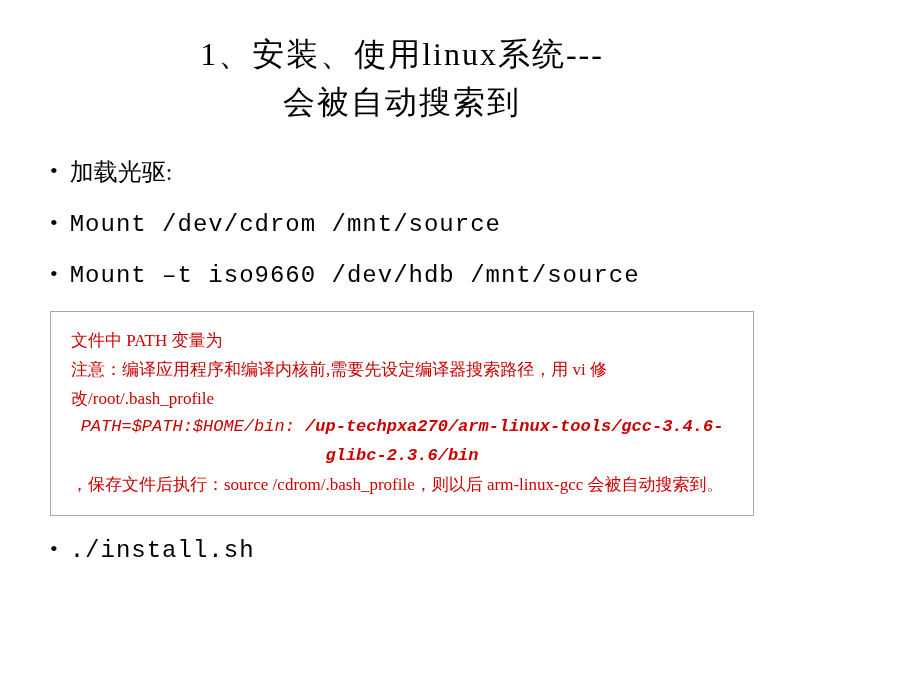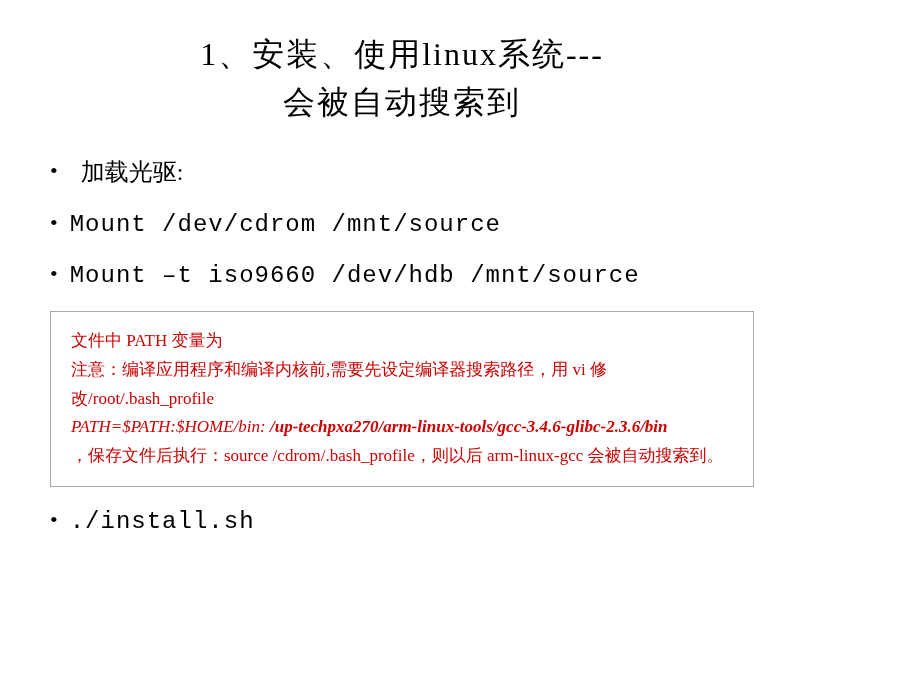--- a/index.html
+++ b/index.html
@@ -62,43 +62,43 @@
       font-family: "Courier New", "SimSun", monospace;
       font-size: 24px;
       letter-spacing: 1px;
       line-height: 1.4;
     }
 
     .bullet-content-chinese {
       font-family: "SimSun", "STSong", serif;
       font-size: 24px;
       line-height: 1.4;
-      margin-left: 11px;
     }
 
     .notice-box {
       border: 1px solid #aaaaaa;
       padding: 15px 20px;
       margin: 10px 0 18px 0;
       background: #ffffff;
     }
 
     .notice-line {
       font-size: 17px;
       color: #000000;
       line-height: 1.7;
       font-family: "SimSun", "STSong", serif;
     }
 
     .notice-line-red {
       font-size: 17px;
       color: #cc0000;
       line-height: 1.7;
-      font-family: Liberation Serif, serif;
+      font-family: Liberation Mono, monospace;
       font-style: italic;
+      text-align: center;
     }
 
     .notice-line-black {
       font-size: 17px;
       color: #000000;
       line-height: 1.7;
       font-family: "SimSun", "STSong", serif;
     }
 
     .red-text {

